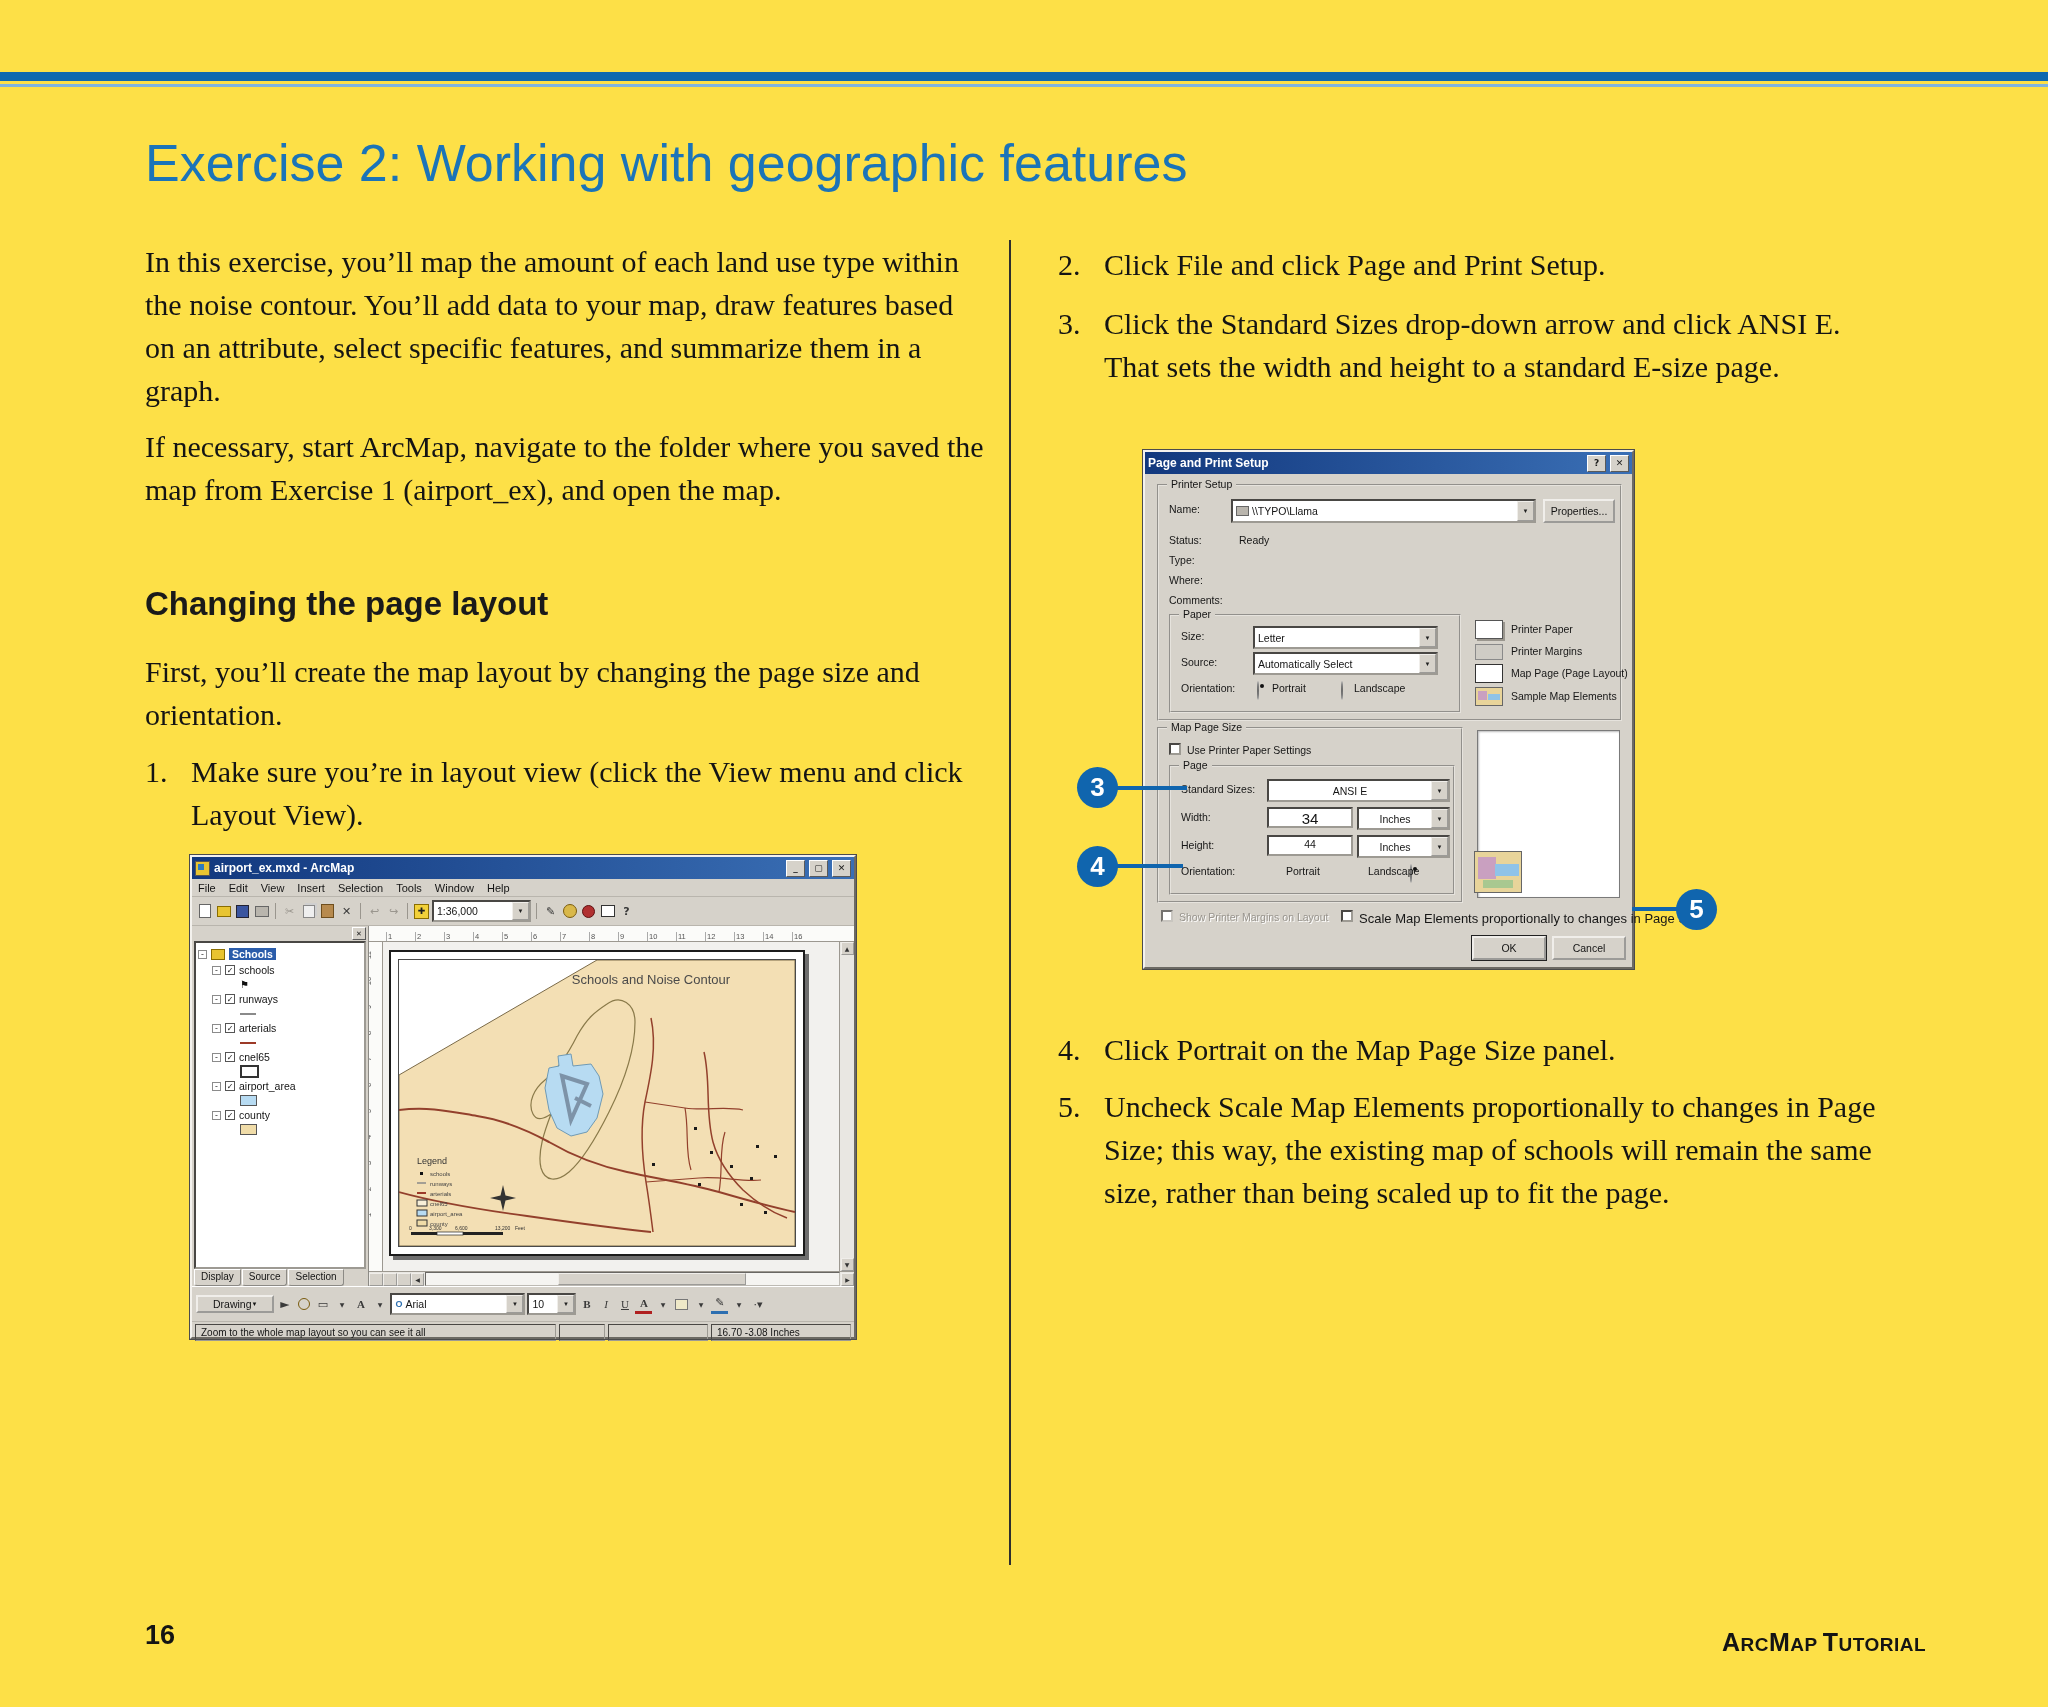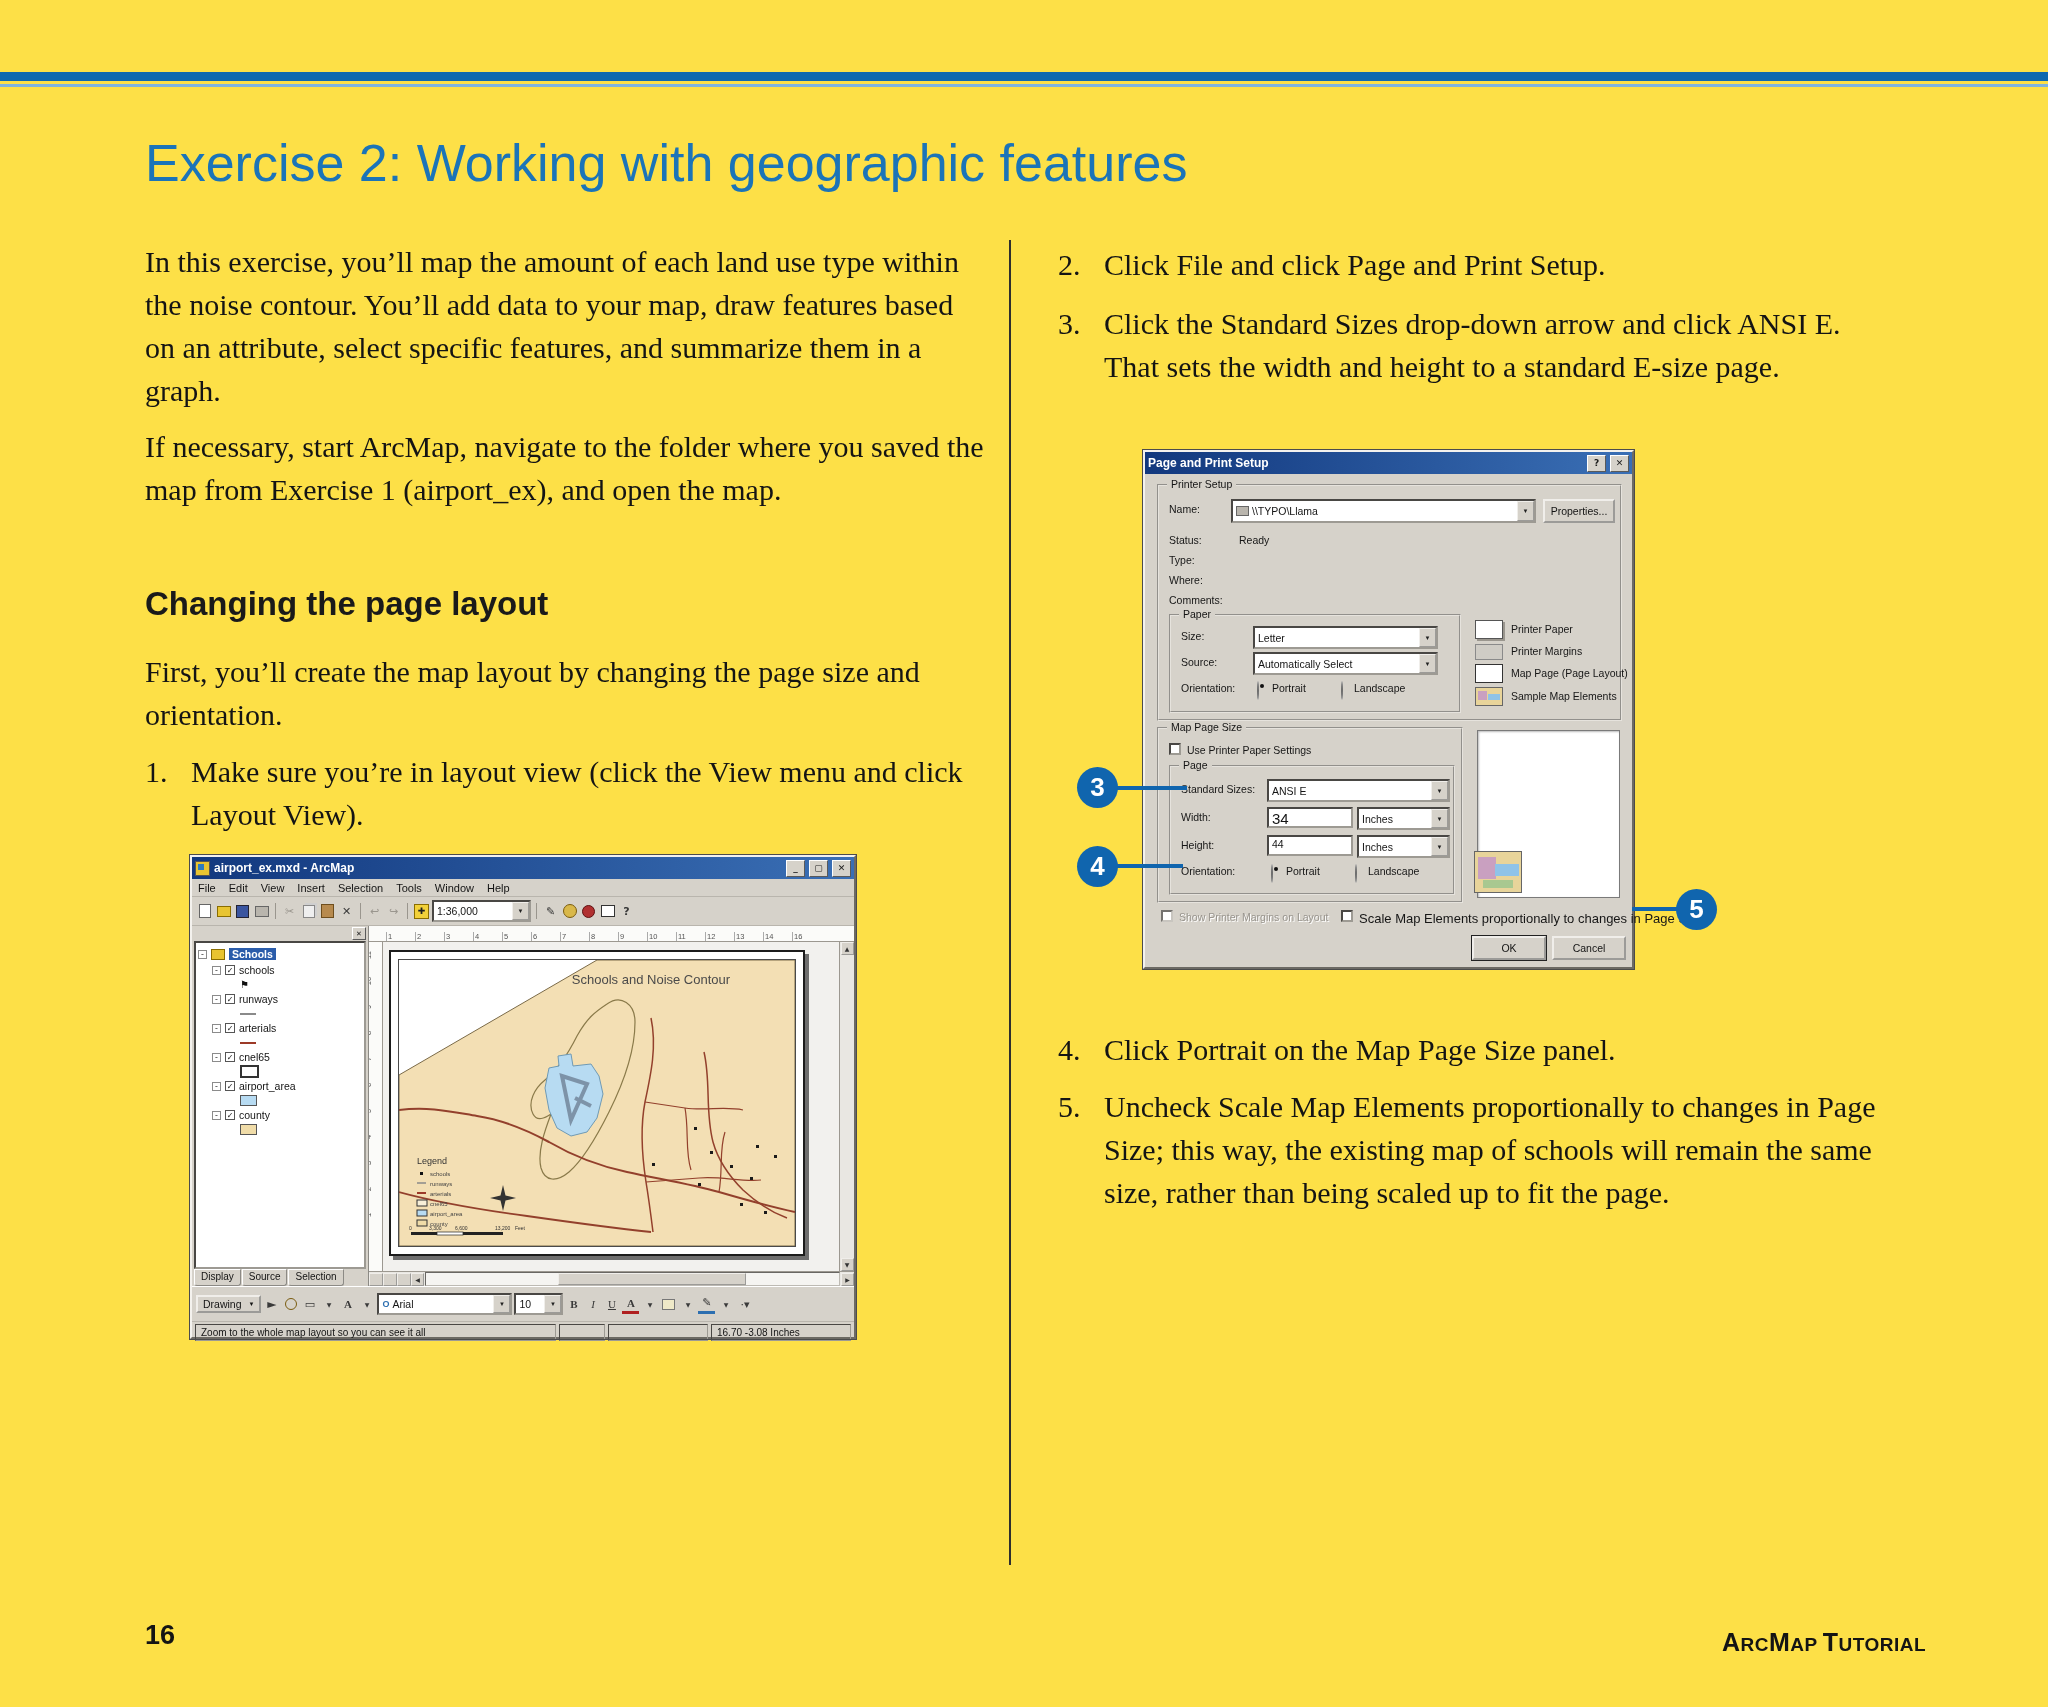--- a/index.html
+++ b/index.html
@@ -346,21 +346,21 @@
           <span class="scrollbtn">◀</span>
           <span style="flex:1;height:12px;background:#f5f4f1;border:1px inset #bdbab3;margin:0 1px;position:relative;">
             <span class="abs" style="left:32%;top:0;width:45%;height:10px;background:#d6d2ca;border:1px outset #f0eeea;"></span>
           </span>
           <span class="scrollbtn">▶</span>
         </div>
       </div>
     </div>
 
     <div class="toolrow" style="height:28px;border-top:1px solid #fff;">
-      <span class="raised" style="display:flex;align-items:center;gap:7px;font-size:10.5px;padding:1px 5px;height:18px;box-sizing:border-box;">
+      <span class="raised" style="display:flex;align-items:center;gap:0;font-size:10.5px;padding:1px 15px;height:18px;box-sizing:border-box;">
         <span>Drawing</span>
         <span style="font-size:6px;">▼</span>
       </span>
       <span class="tbtn" style="font-size:12px;">►</span>
       <span class="tbtn">
           <span class="ico-globe" style="width:10px;height:10px;background:#d6d2ca;"></span>
         </span>
       <span class="tbtn">▭</span>
       <span class="tbtn" style="font-size:6px;">▼</span>
       <span class="tbtn" style="font-weight:bold;font-family:'Liberation Serif';">A</span>
@@ -452,21 +452,21 @@
       <span class="abs wlabel" style="left:352px;top:159px;">Printer Margins</span>
       <span class="abs" style="left:316px;top:178px;width:26px;height:17px;background:#fff;border:1px solid #333;"></span>
       <span class="abs wlabel" style="left:352px;top:181px;">Map Page (Page Layout)</span>
       <span class="abs" style="left:316px;top:201px;width:26px;height:17px;background:#e8d49a;border:1px solid #666;overflow:hidden;">
         <span class="abs" style="left:2px;top:3px;width:9px;height:9px;background:#c9a0c0;"></span>
         <span class="abs" style="left:12px;top:6px;width:12px;height:6px;background:#8fc3e8;"></span>
       </span>
       <span class="abs wlabel" style="left:352px;top:204px;">Sample Map Elements</span>
     </div>
 
-    <div class="group" style="left:12px;top:275px;width:302px;height:172px;">
+    <div class="group" style="left:12px;top:275px;width:302px;height:172px;text-align:center;">
       <span class="grouplabel">Map Page Size</span>
       <span class="cb abs" style="left:10px;top:14px;"></span>
       <span class="abs wlabel" style="left:28px;top:15px;">Use Printer Paper Settings</span>
       <div class="group" style="left:10px;top:36px;width:282px;height:126px;">
         <span class="grouplabel">Page</span>
         <span class="abs wlabel" style="left:10px;top:16px;">Standard Sizes:</span>
         <span class="combo abs" style="left:96px;top:12px;width:176px;height:19px;">
           <span class="val">ANSI E</span>
           <span class="arrowbtn">▼</span>
         </span>

